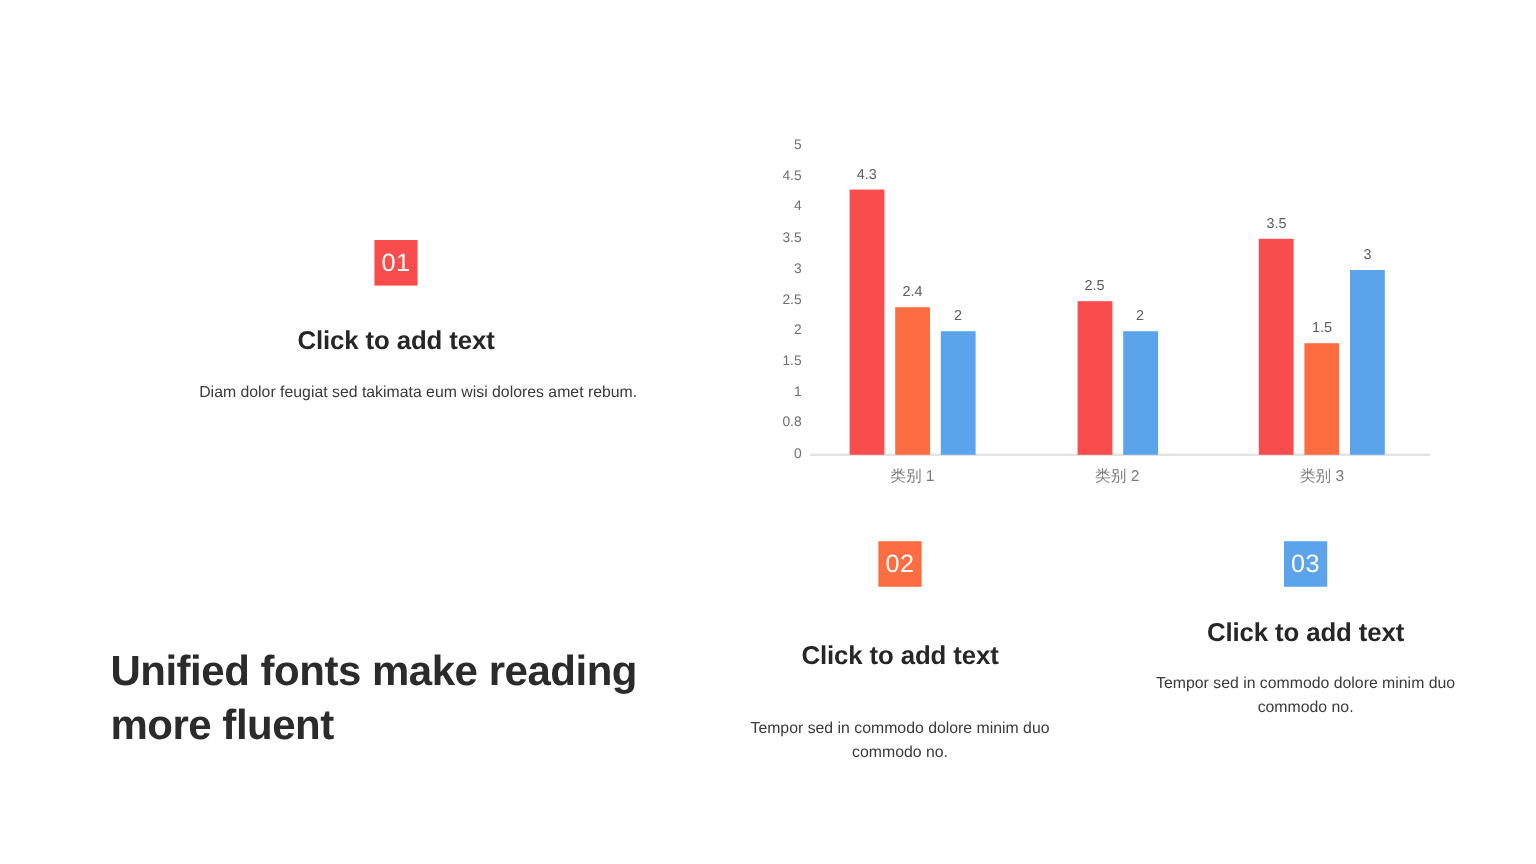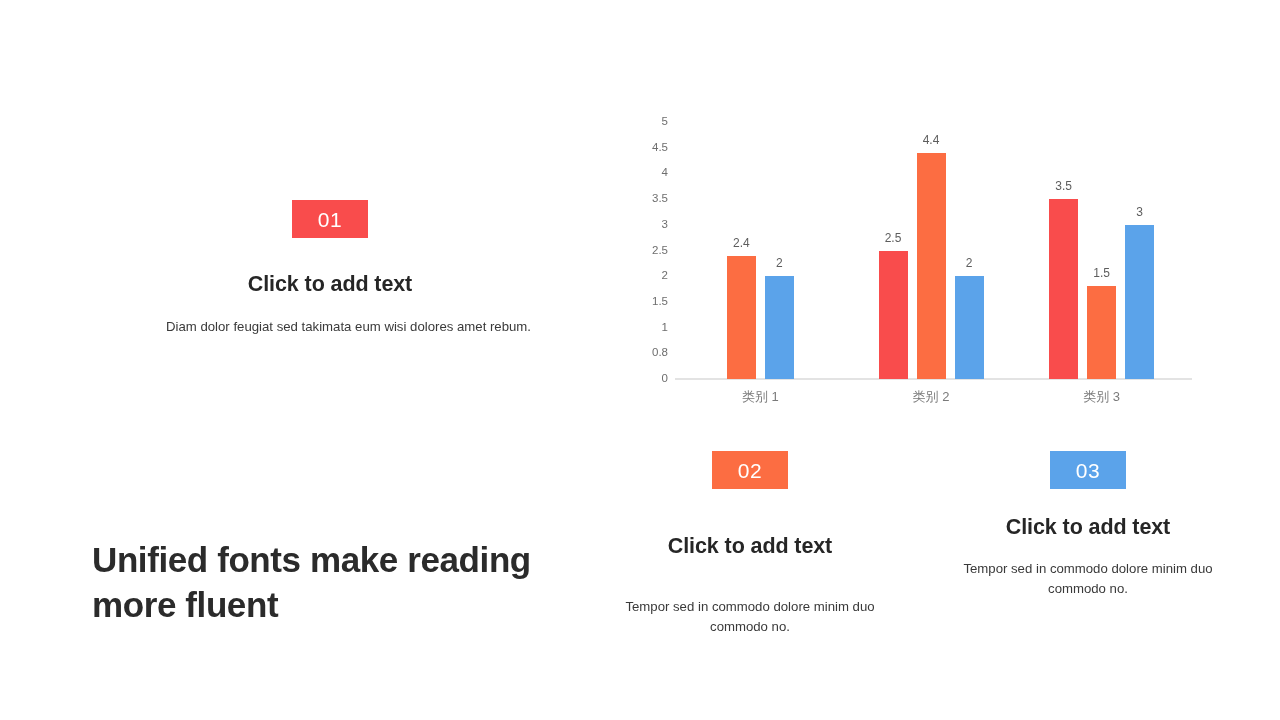--- a/index.html
+++ b/index.html
@@ -16,21 +16,21 @@
     color: #333333;
   }
 
   
   .slide {
     position: absolute;
     inset: 0;
   }
 
   .num-badge {
-    width: 76px;
+    width: 36px;
     height: 38px;
     display: flex;
     align-items: center;
     justify-content: center;
     color: #ffffff;
     font-size: 21px;
     font-weight: 400;
     letter-spacing: 0.5px;
     line-height: 1;
   }
@@ -245,36 +245,36 @@
           <div class="y-tick" style="top: 179.9px;">1.5</div>
           <div class="y-tick" style="top: 205.6px;">1</div>
           <div class="y-tick" style="top: 231.3px;">0.8</div>
           <div class="y-tick" style="top: 257px;">0</div>
         </div>
       <div class="baseline"></div>
       <div class="plot">
         <div class="groups">
             <div class="group">
               <div class="bar-wrap">
+                <div class="bar-label" style="bottom: 228.02px;">4.3</div>
+                <div class="bar" style="height: 221.02px; background: rgb(249, 76, 76);"></div>
+              </div>
+              <div class="bar-wrap">
                 <div class="bar-label" style="bottom: 130.36px;">2.4</div>
                 <div class="bar" style="height: 123.36px; background: rgb(252, 109, 66);"></div>
               </div>
               <div class="bar-wrap">
                 <div class="bar-label" style="bottom: 109.8px;">2</div>
                 <div class="bar" style="height: 102.8px; background: rgb(91, 163, 234);"></div>
               </div>
             </div>
             <div class="group">
               <div class="bar-wrap">
                 <div class="bar-label" style="bottom: 135.5px;">2.5</div>
                 <div class="bar" style="height: 128.5px; background: rgb(249, 76, 76);"></div>
-              </div>
-              <div class="bar-wrap">
-                <div class="bar-label" style="bottom: 233.16px;">4.4</div>
-                <div class="bar" style="height: 226.16px; background: rgb(252, 109, 66);"></div>
               </div>
               <div class="bar-wrap">
                 <div class="bar-label" style="bottom: 109.8px;">2</div>
                 <div class="bar" style="height: 102.8px; background: rgb(91, 163, 234);"></div>
               </div>
             </div>
             <div class="group">
               <div class="bar-wrap">
                 <div class="bar-label" style="bottom: 186.9px;">3.5</div>
                 <div class="bar" style="height: 179.9px; background: rgb(249, 76, 76);"></div>

